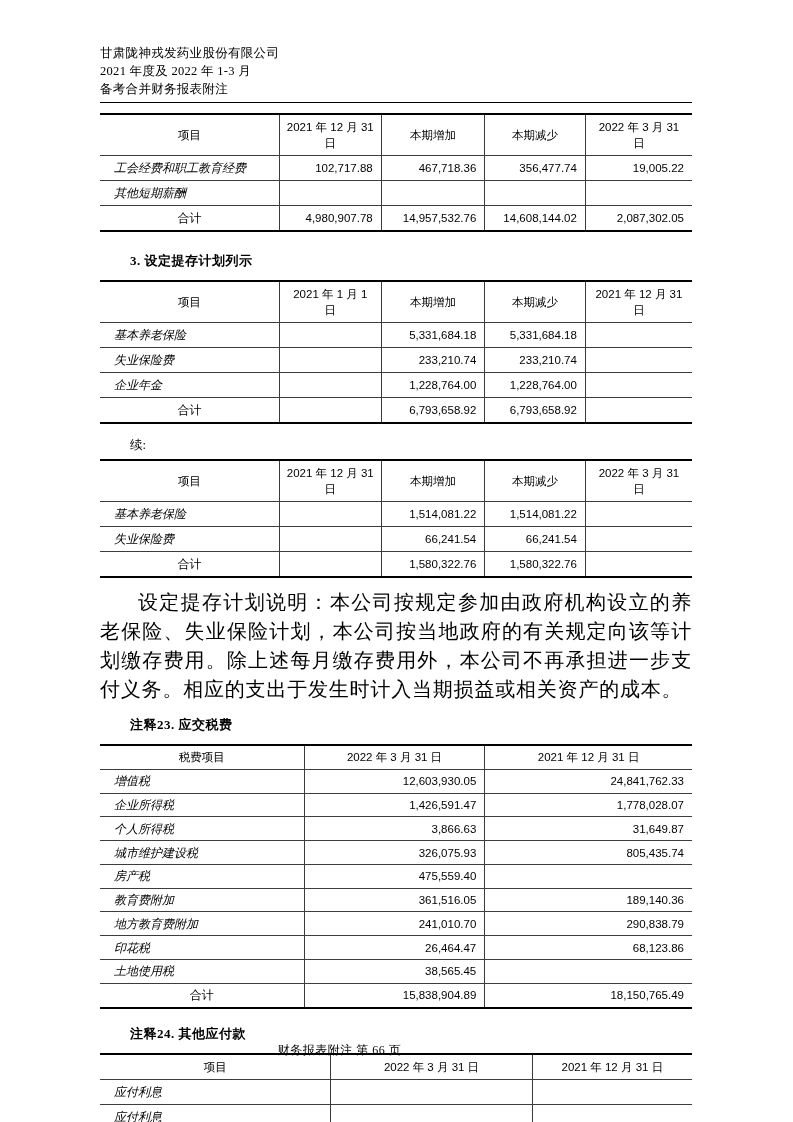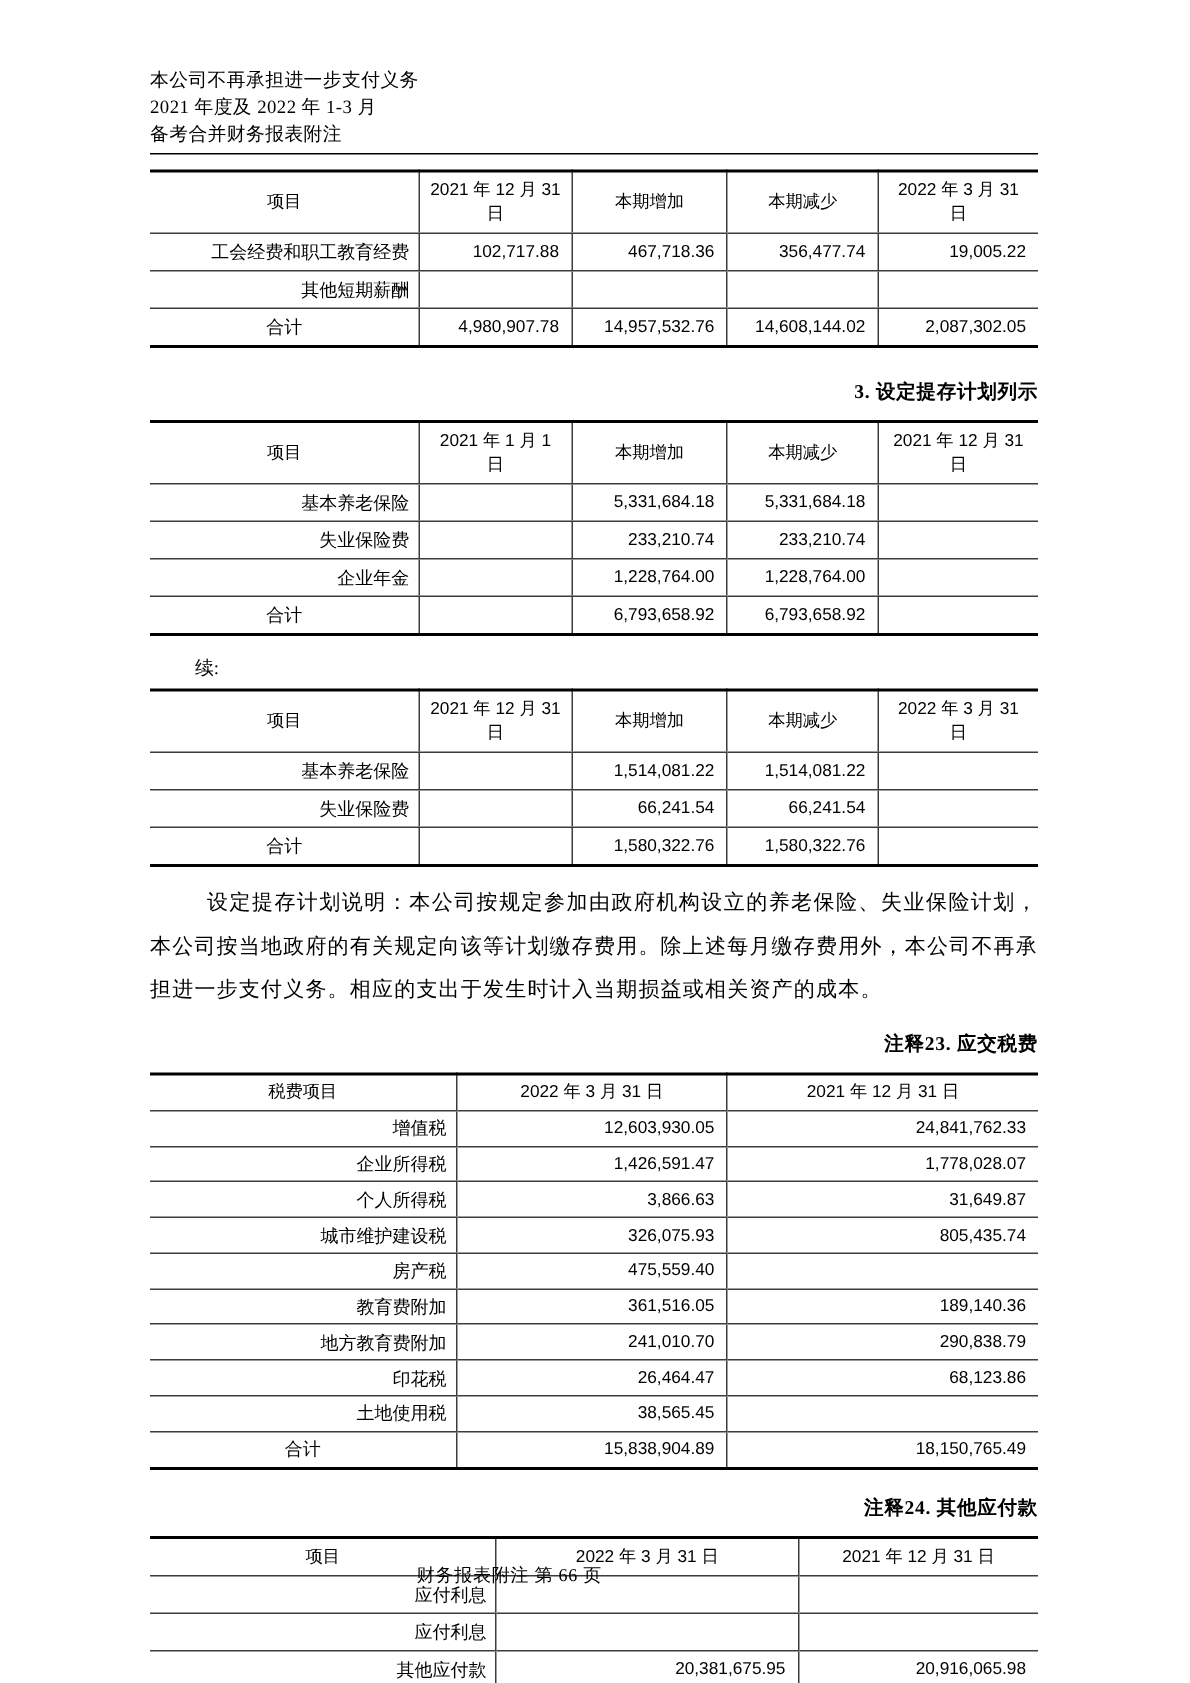--- a/index.html
+++ b/index.html
@@ -20,48 +20,48 @@
     font-size:12px;line-height:16px;vertical-align:middle;
     padding:4px 6px;word-break:break-all;
   }
   .t td:not(:first-child){border-left:1px solid #3c3c3c;}
   .t tr:not(:last-child) td{border-bottom:1px solid #3c3c3c;}
   .t .hr td{
     text-align:center;
     font-family:"Liberation Sans","DejaVu Sans",sans-serif;
     font-size:11.5px;
   }
-  .lbl{text-align:right;padding-left:14px;}
+  .lbl{text-align:left;padding-left:14px;font-style:italic;}
   .num{
     text-align:right;padding-right:8px;
     font-family:"Liberation Sans","DejaVu Sans",sans-serif;
     font-size:11.5px;
   }
   .ctr{text-align:center;}
   .tight td{padding-top:3.4px;padding-bottom:3.4px;}
-  .sec-title{font-size:13px;font-weight:bold;margin:20px 0 0 30px;letter-spacing:0.5px;text-align:right;}
+  .sec-title{font-size:13px;font-weight:bold;margin:20px 0 0 30px;letter-spacing:0.5px;}
   .cont-label{font-size:12.5px;margin:13px 0 0 30px;}
   .para{
-    font-size:14px;line-height:29px;letter-spacing:0.8px;
+    font-size:20px;line-height:29px;letter-spacing:0.8px;
     text-align:justify;text-indent:38px;margin-top:10px;
   }
   .footer{
     position:absolute;left:0;top:1042px;width:679px;
     text-align:center;font-size:12px;letter-spacing:0.5px;
   }
   .mt16{margin-top:16px;}
   .mt5{margin-top:5px;}
 </style>
 </head>
 <body>
 
 <div class="content">
 
   <div>
-    <div class="hdr-line">本公司不再承担进一步支付义务</div>
+    <div class="hdr-line">甘肃陇神戎发药业股份有限公司</div>
     <div class="hdr-line">2021 年度及 2022 年 1-3 月</div>
     <div class="hdr-line">备考合并财务报表附注</div>
   </div>
   <hr class="rule">
 
   <table class="t">
     <colgroup>
         <col style="width:30.3%">
         <col style="width:17.2%">
         <col style="width:17.5%">

